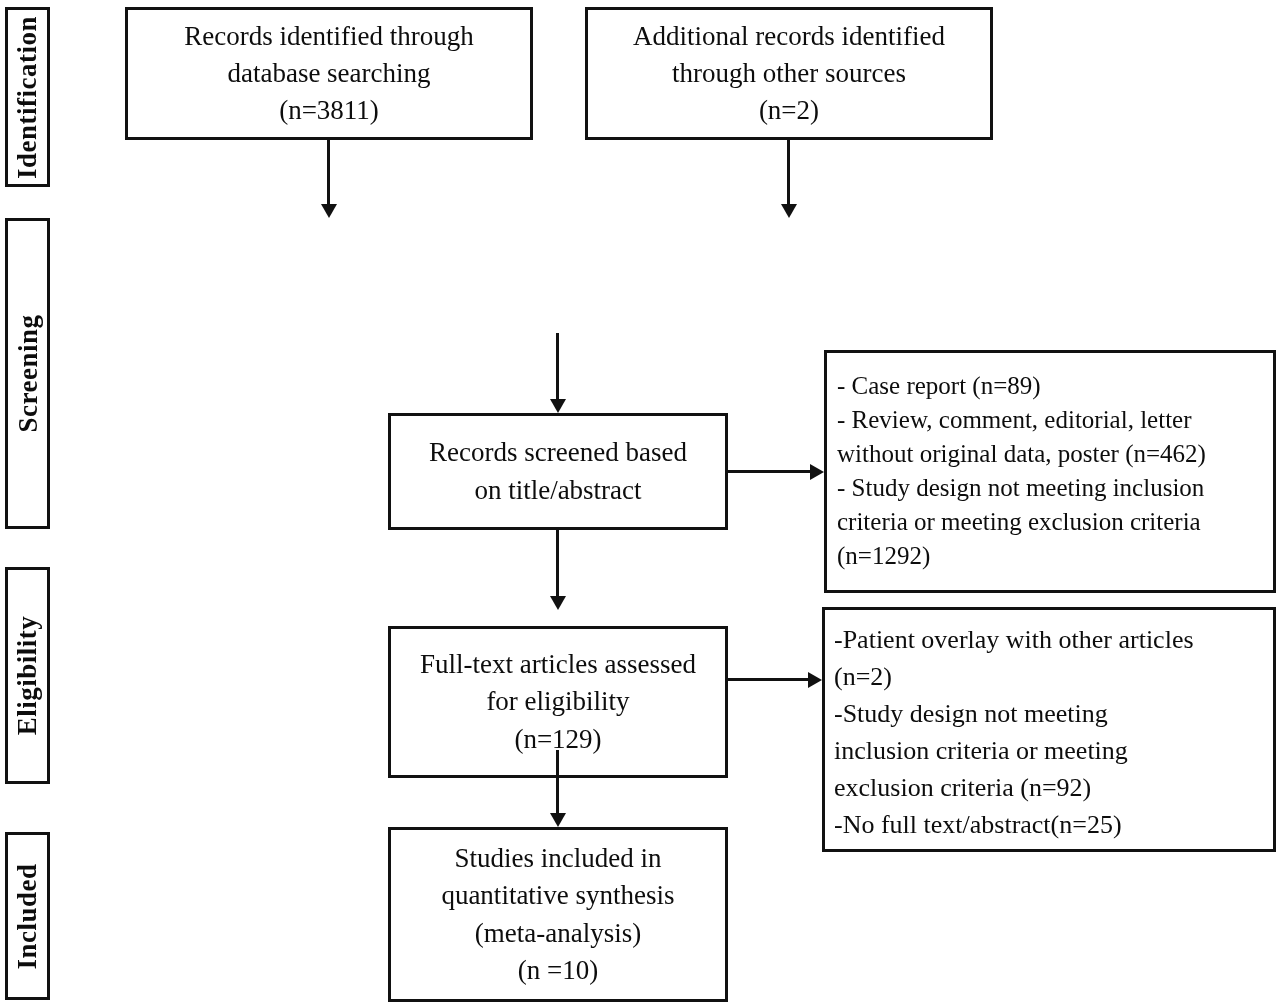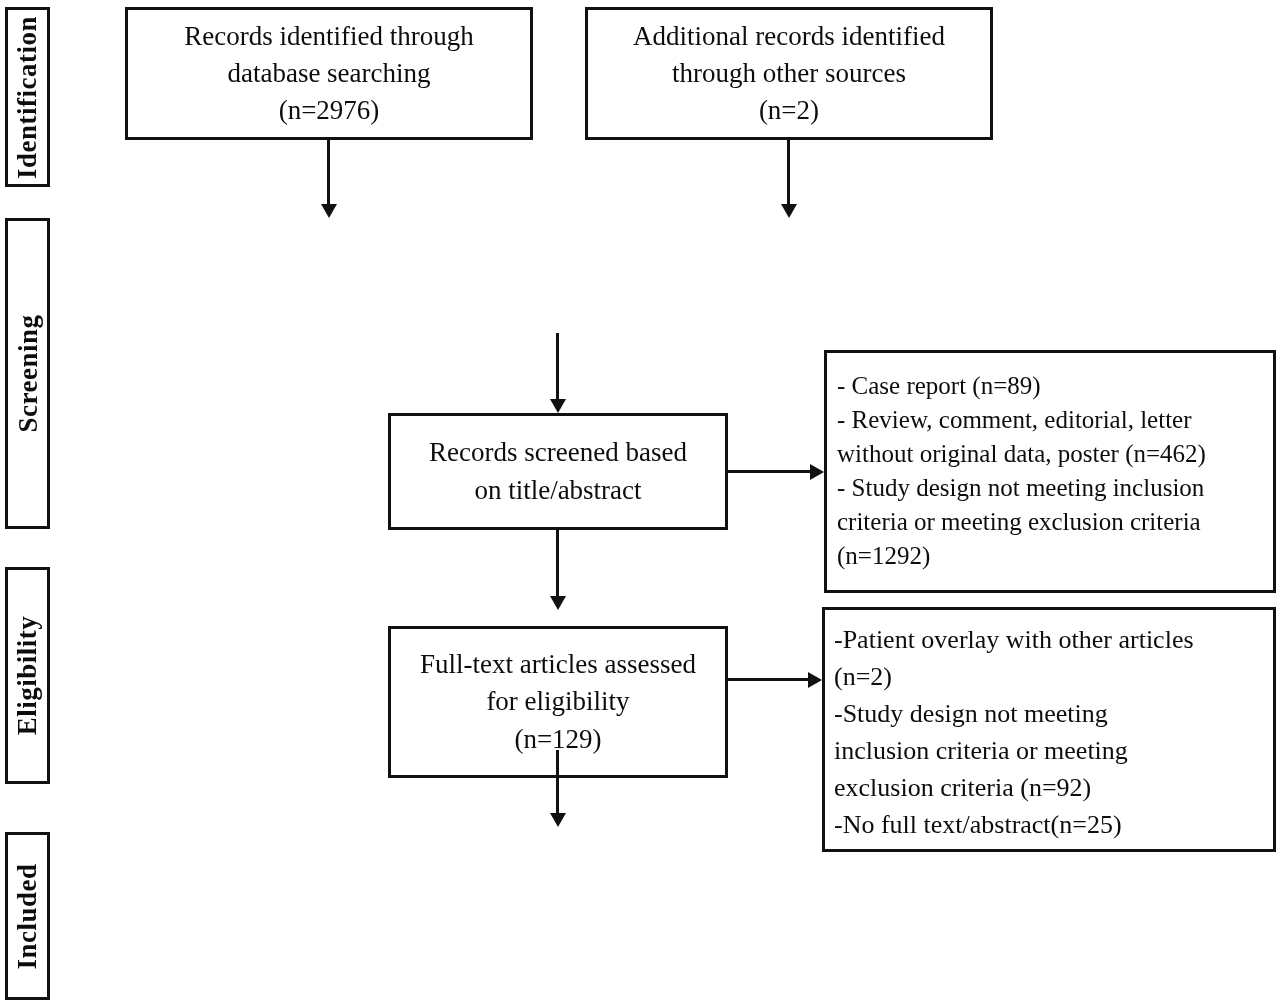--- a/index.html
+++ b/index.html
@@ -127,21 +127,21 @@
   <div class="stage s-eligibility">
     <span class="stage-text">Eligibility</span>
   </div>
   <div class="stage s-included">
     <span class="stage-text">Included</span>
   </div>
 
   <div class="node b-db">
     <span class="node-text">Records identified through
 database searching
-(n=2976)</span>
+(n=3811)</span>
   </div>
 
   <div class="node b-other">
     <span class="node-text">Additional records identified
 through other sources
 (n=2)</span>
   </div>
 
 
   <div class="node b-screen">
@@ -166,20 +166,26 @@
 
   <div class="node excl b-excl2">
     <span class="node-text">-Patient overlay with other articles
 (n=2)
 -Study design not meeting
 inclusion criteria or meeting
 exclusion criteria (n=92)
 -No full text/abstract(n=25)</span>
   </div>
 
+  <div class="node b-included">
+    <span class="node-text">Studies included in
+quantitative synthesis
+(meta-analysis)
+(n =10)</span>
+  </div>
 
   <div class="arr-v a-db-dedup"></div>
   <div class="arr-v a-other-dedup"></div>
   <div class="arr-v a-dedup-screen"></div>
   <div class="arr-v a-screen-full"></div>
   <div class="arr-v a-full-included"></div>
   <div class="arr-h a-screen-excl"></div>
   <div class="arr-h a-full-excl"></div>
 
 </div>

